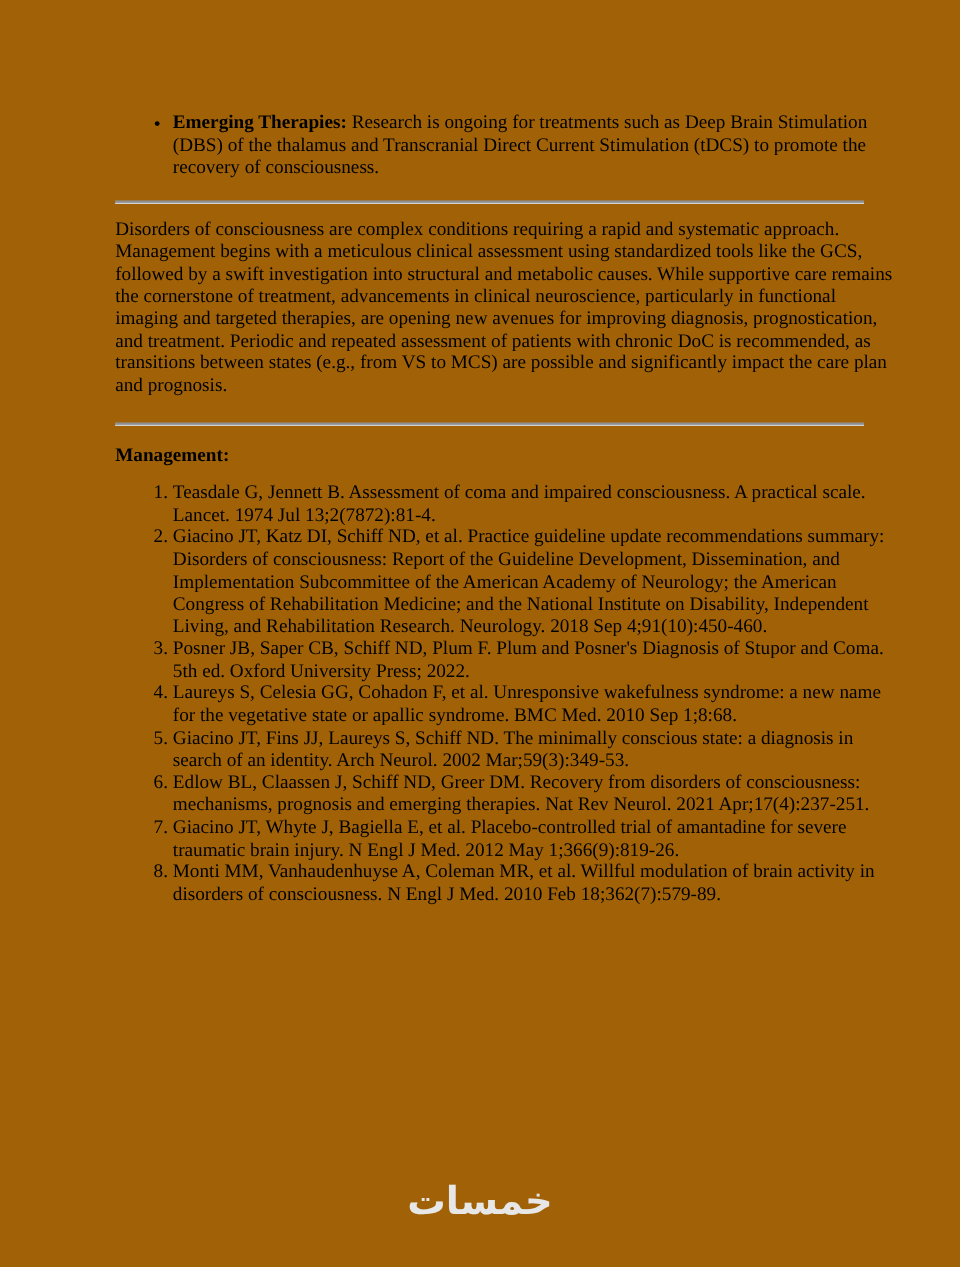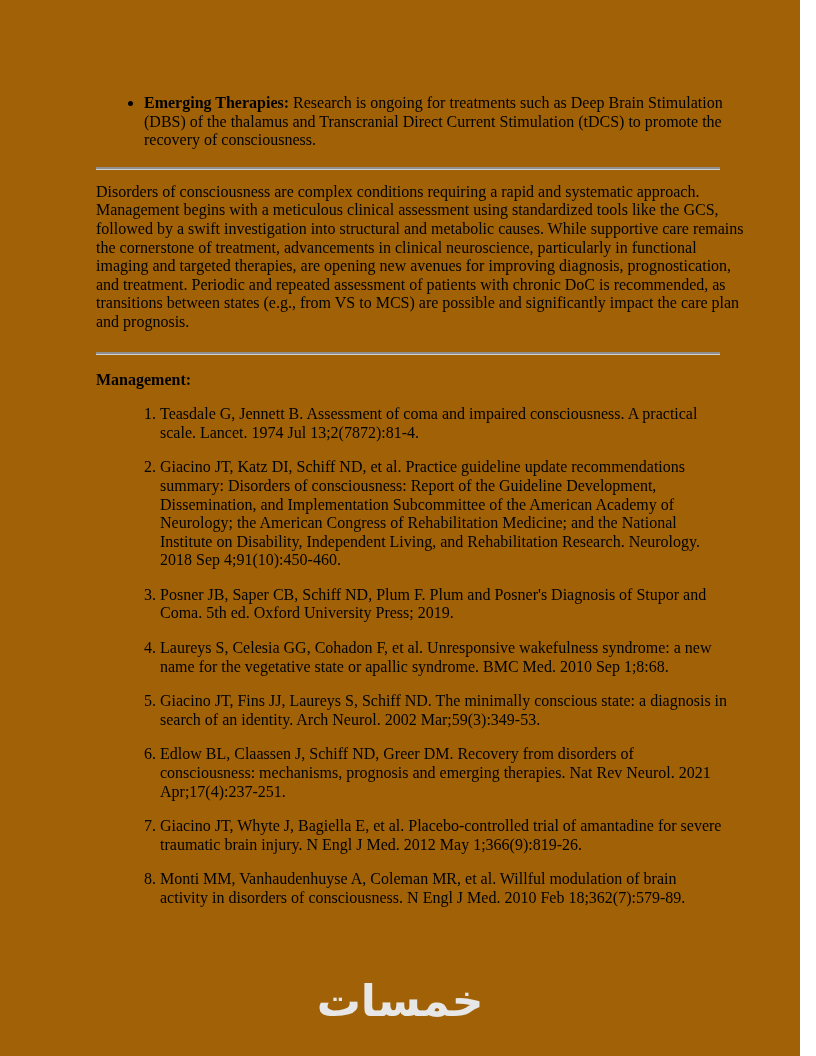--- a/index.html
+++ b/index.html
@@ -52,31 +52,31 @@
   }
   hr.rule2 {
     margin-top: 20px;
   }
   ol.ref-list {
     margin: 13px 0 0 0;
     padding: 0 0 0 48px;
     width: 600px;
   }
   ol.ref-list li {
-    margin: 16px;
+    margin: 0;
     padding: 0;
   }
   .watermark {
     position: absolute;
     left: 0;
     right: 0;
     top: 992px;
     text-align: center;
     font-family: "DejaVu Sans", sans-serif;
-    font-size: 44px;
+    font-size: 32px;
     font-weight: bold;
     color: #e7e7e7;
     user-select: none;
   }
 </style>
 </head>
 <body>
 
 <div class="page">
   <div class="content">
@@ -90,21 +90,21 @@
 
     <p class="body-paragraph">Disorders of consciousness are complex conditions requiring a rapid and systematic approach. Management begins with a meticulous clinical assessment using standardized tools like the GCS, followed by a swift investigation into structural and metabolic causes. While supportive care remains the cornerstone of treatment, advancements in clinical neuroscience, particularly in functional imaging and targeted therapies, are opening new avenues for improving diagnosis, prognostication, and treatment. Periodic and repeated assessment of patients with chronic DoC is recommended, as transitions between states (e.g., from VS to MCS) are possible and significantly impact the care plan and prognosis.</p>
 
     <hr class="rule rule2">
 
     <p class="section-heading">Management:</p>
 
     <ol class="ref-list">
       <li>Teasdale G, Jennett B. Assessment of coma and impaired consciousness. A practical scale. Lancet. 1974 Jul 13;2(7872):81-4.</li>
       <li>Giacino JT, Katz DI, Schiff ND, et al. Practice guideline update recommendations summary: Disorders of consciousness: Report of the Guideline Development, Dissemination, and Implementation Subcommittee of the American Academy of Neurology; the American Congress of Rehabilitation Medicine; and the National Institute on Disability, Independent Living, and Rehabilitation Research. Neurology. 2018 Sep 4;91(10):450-460.</li>
-      <li>Posner JB, Saper CB, Schiff ND, Plum F. Plum and Posner's Diagnosis of Stupor and Coma. 5th ed. Oxford University Press; 2019.</li>
+      <li>Posner JB, Saper CB, Schiff ND, Plum F. Plum and Posner's Diagnosis of Stupor and Coma. 5th ed. Oxford University Press; 2022.</li>
       <li>Laureys S, Celesia GG, Cohadon F, et al. Unresponsive wakefulness syndrome: a new name for the vegetative state or apallic syndrome. BMC Med. 2010 Sep 1;8:68.</li>
       <li>Giacino JT, Fins JJ, Laureys S, Schiff ND. The minimally conscious state: a diagnosis in search of an identity. Arch Neurol. 2002 Mar;59(3):349-53.</li>
       <li>Edlow BL, Claassen J, Schiff ND, Greer DM. Recovery from disorders of consciousness: mechanisms, prognosis and emerging therapies. Nat Rev Neurol. 2021 Apr;17(4):237-251.</li>
       <li>Giacino JT, Whyte J, Bagiella E, et al. Placebo-controlled trial of amantadine for severe traumatic brain injury. N Engl J Med. 2012 May 1;366(9):819-26.</li>
       <li>Monti MM, Vanhaudenhuyse A, Coleman MR, et al. Willful modulation of brain activity in disorders of consciousness. N Engl J Med. 2010 Feb 18;362(7):579-89.</li>
     </ol>
 
   </div>
 
   <div class="watermark">خمسات</div>

